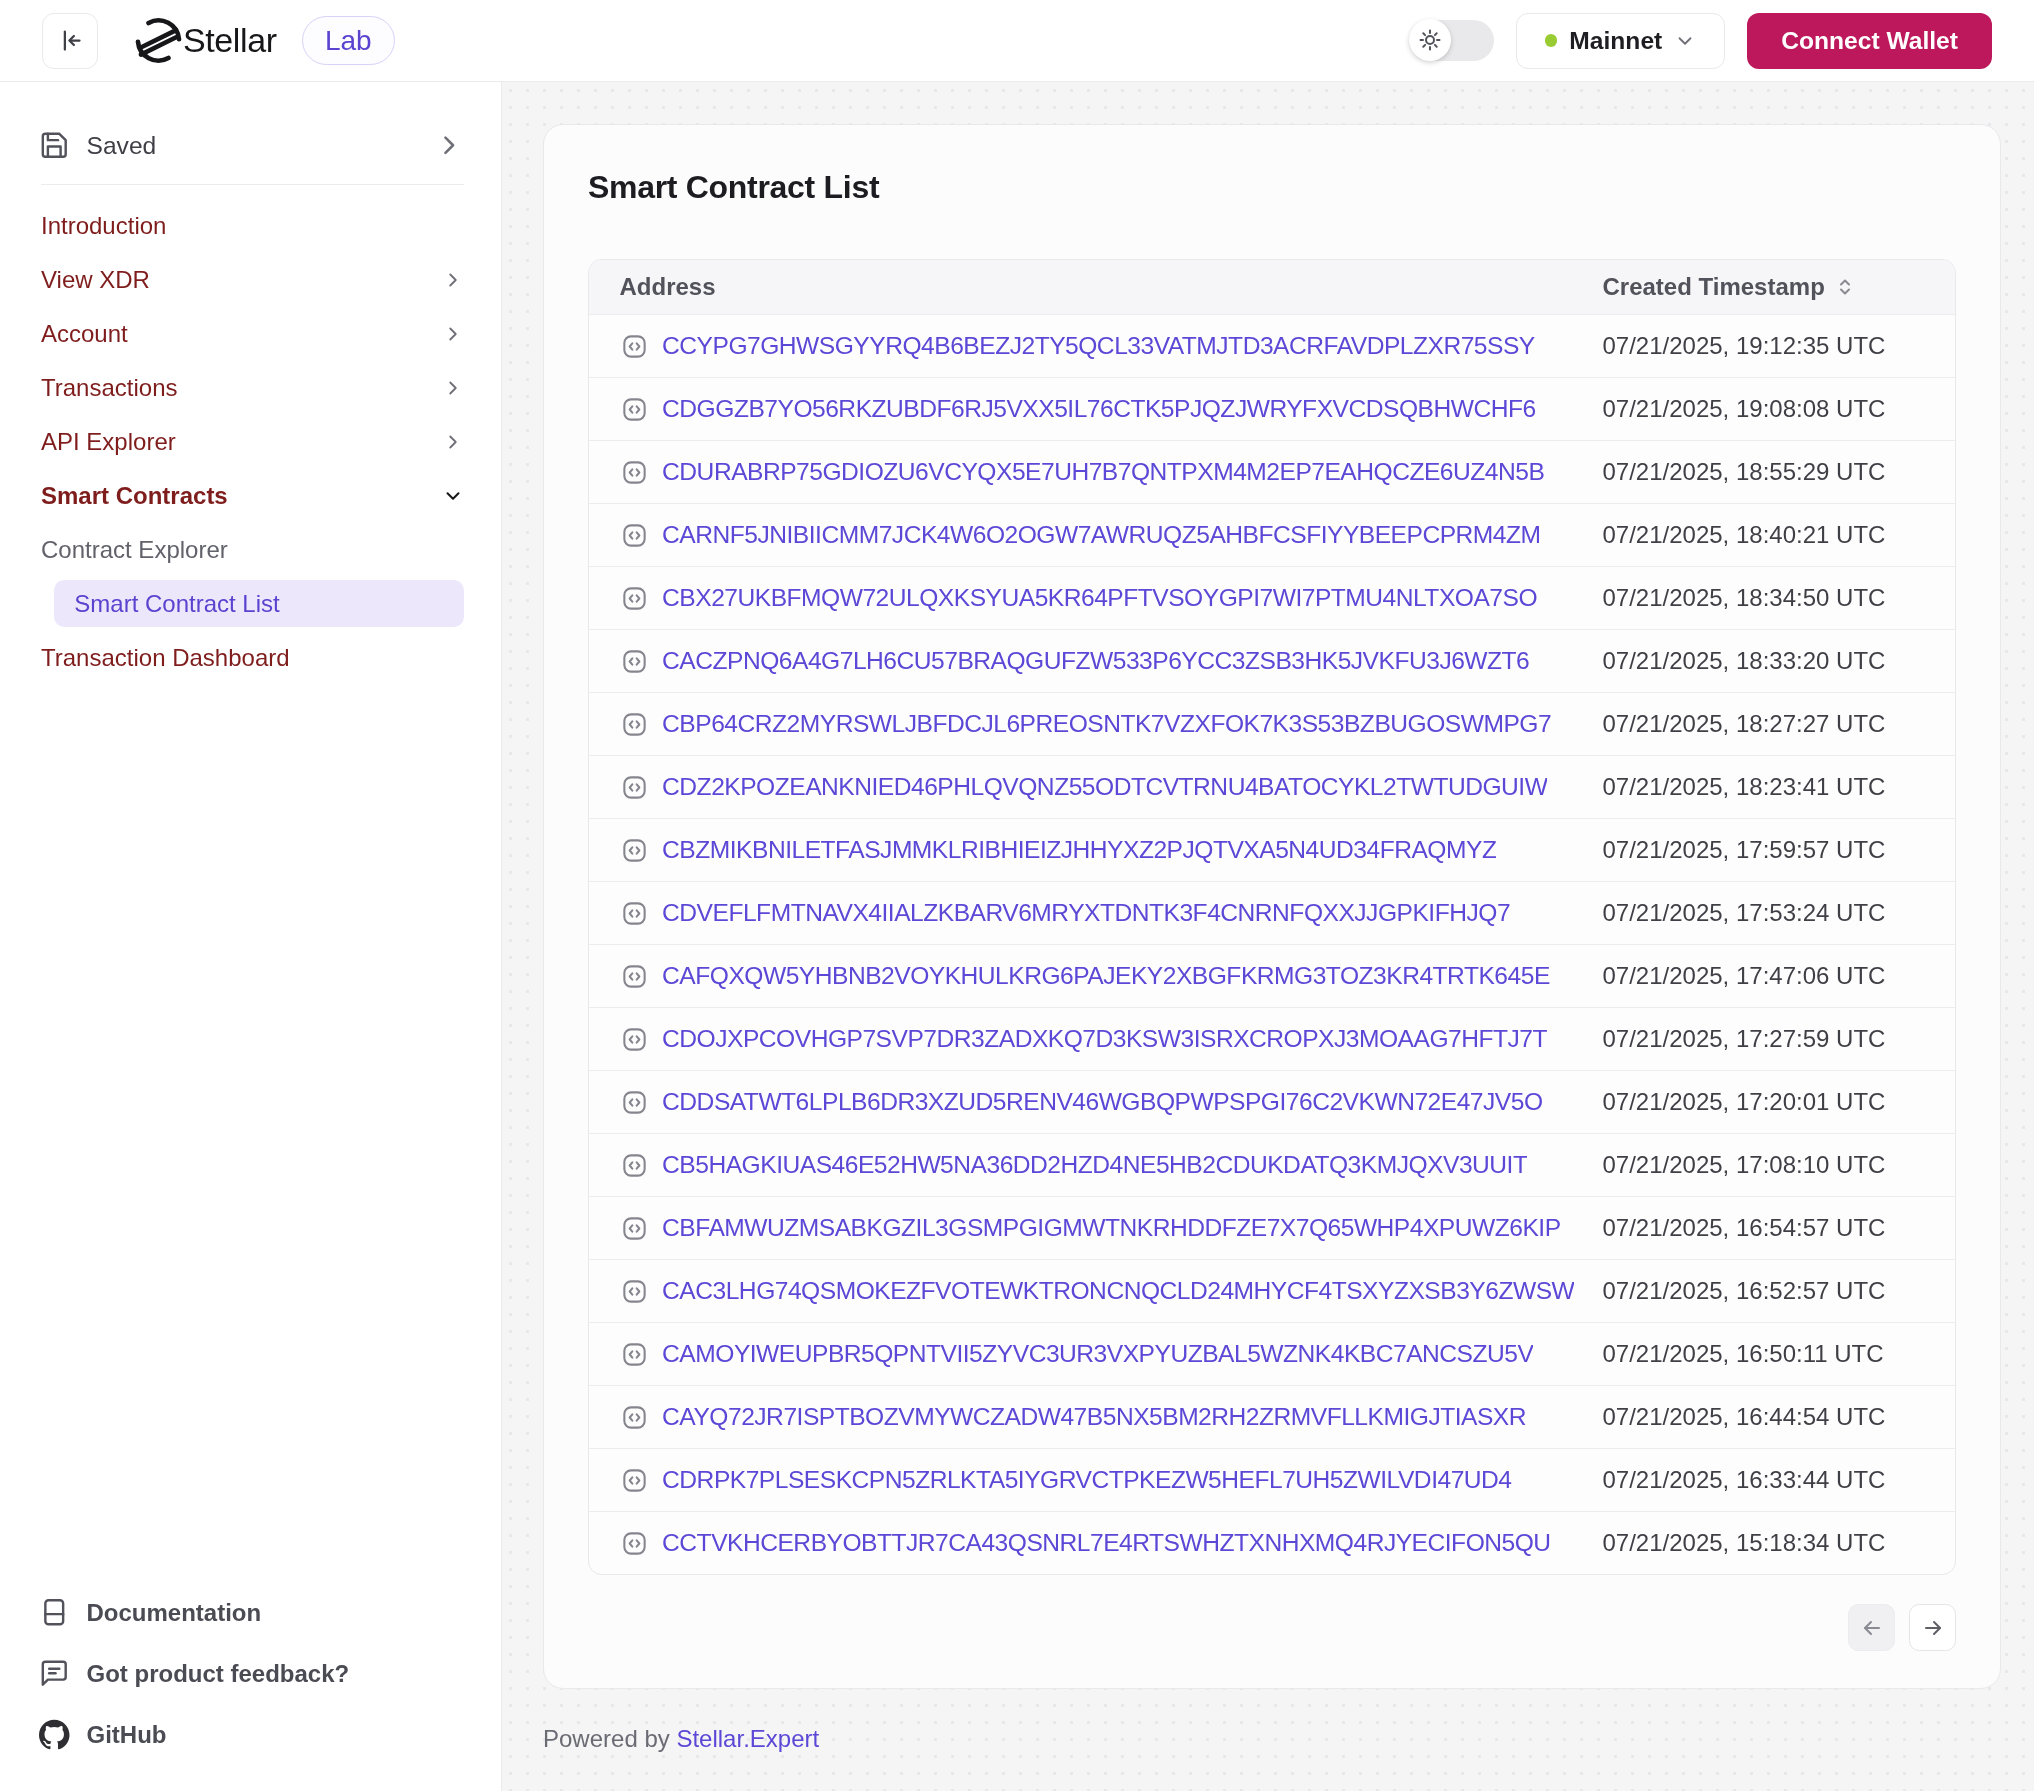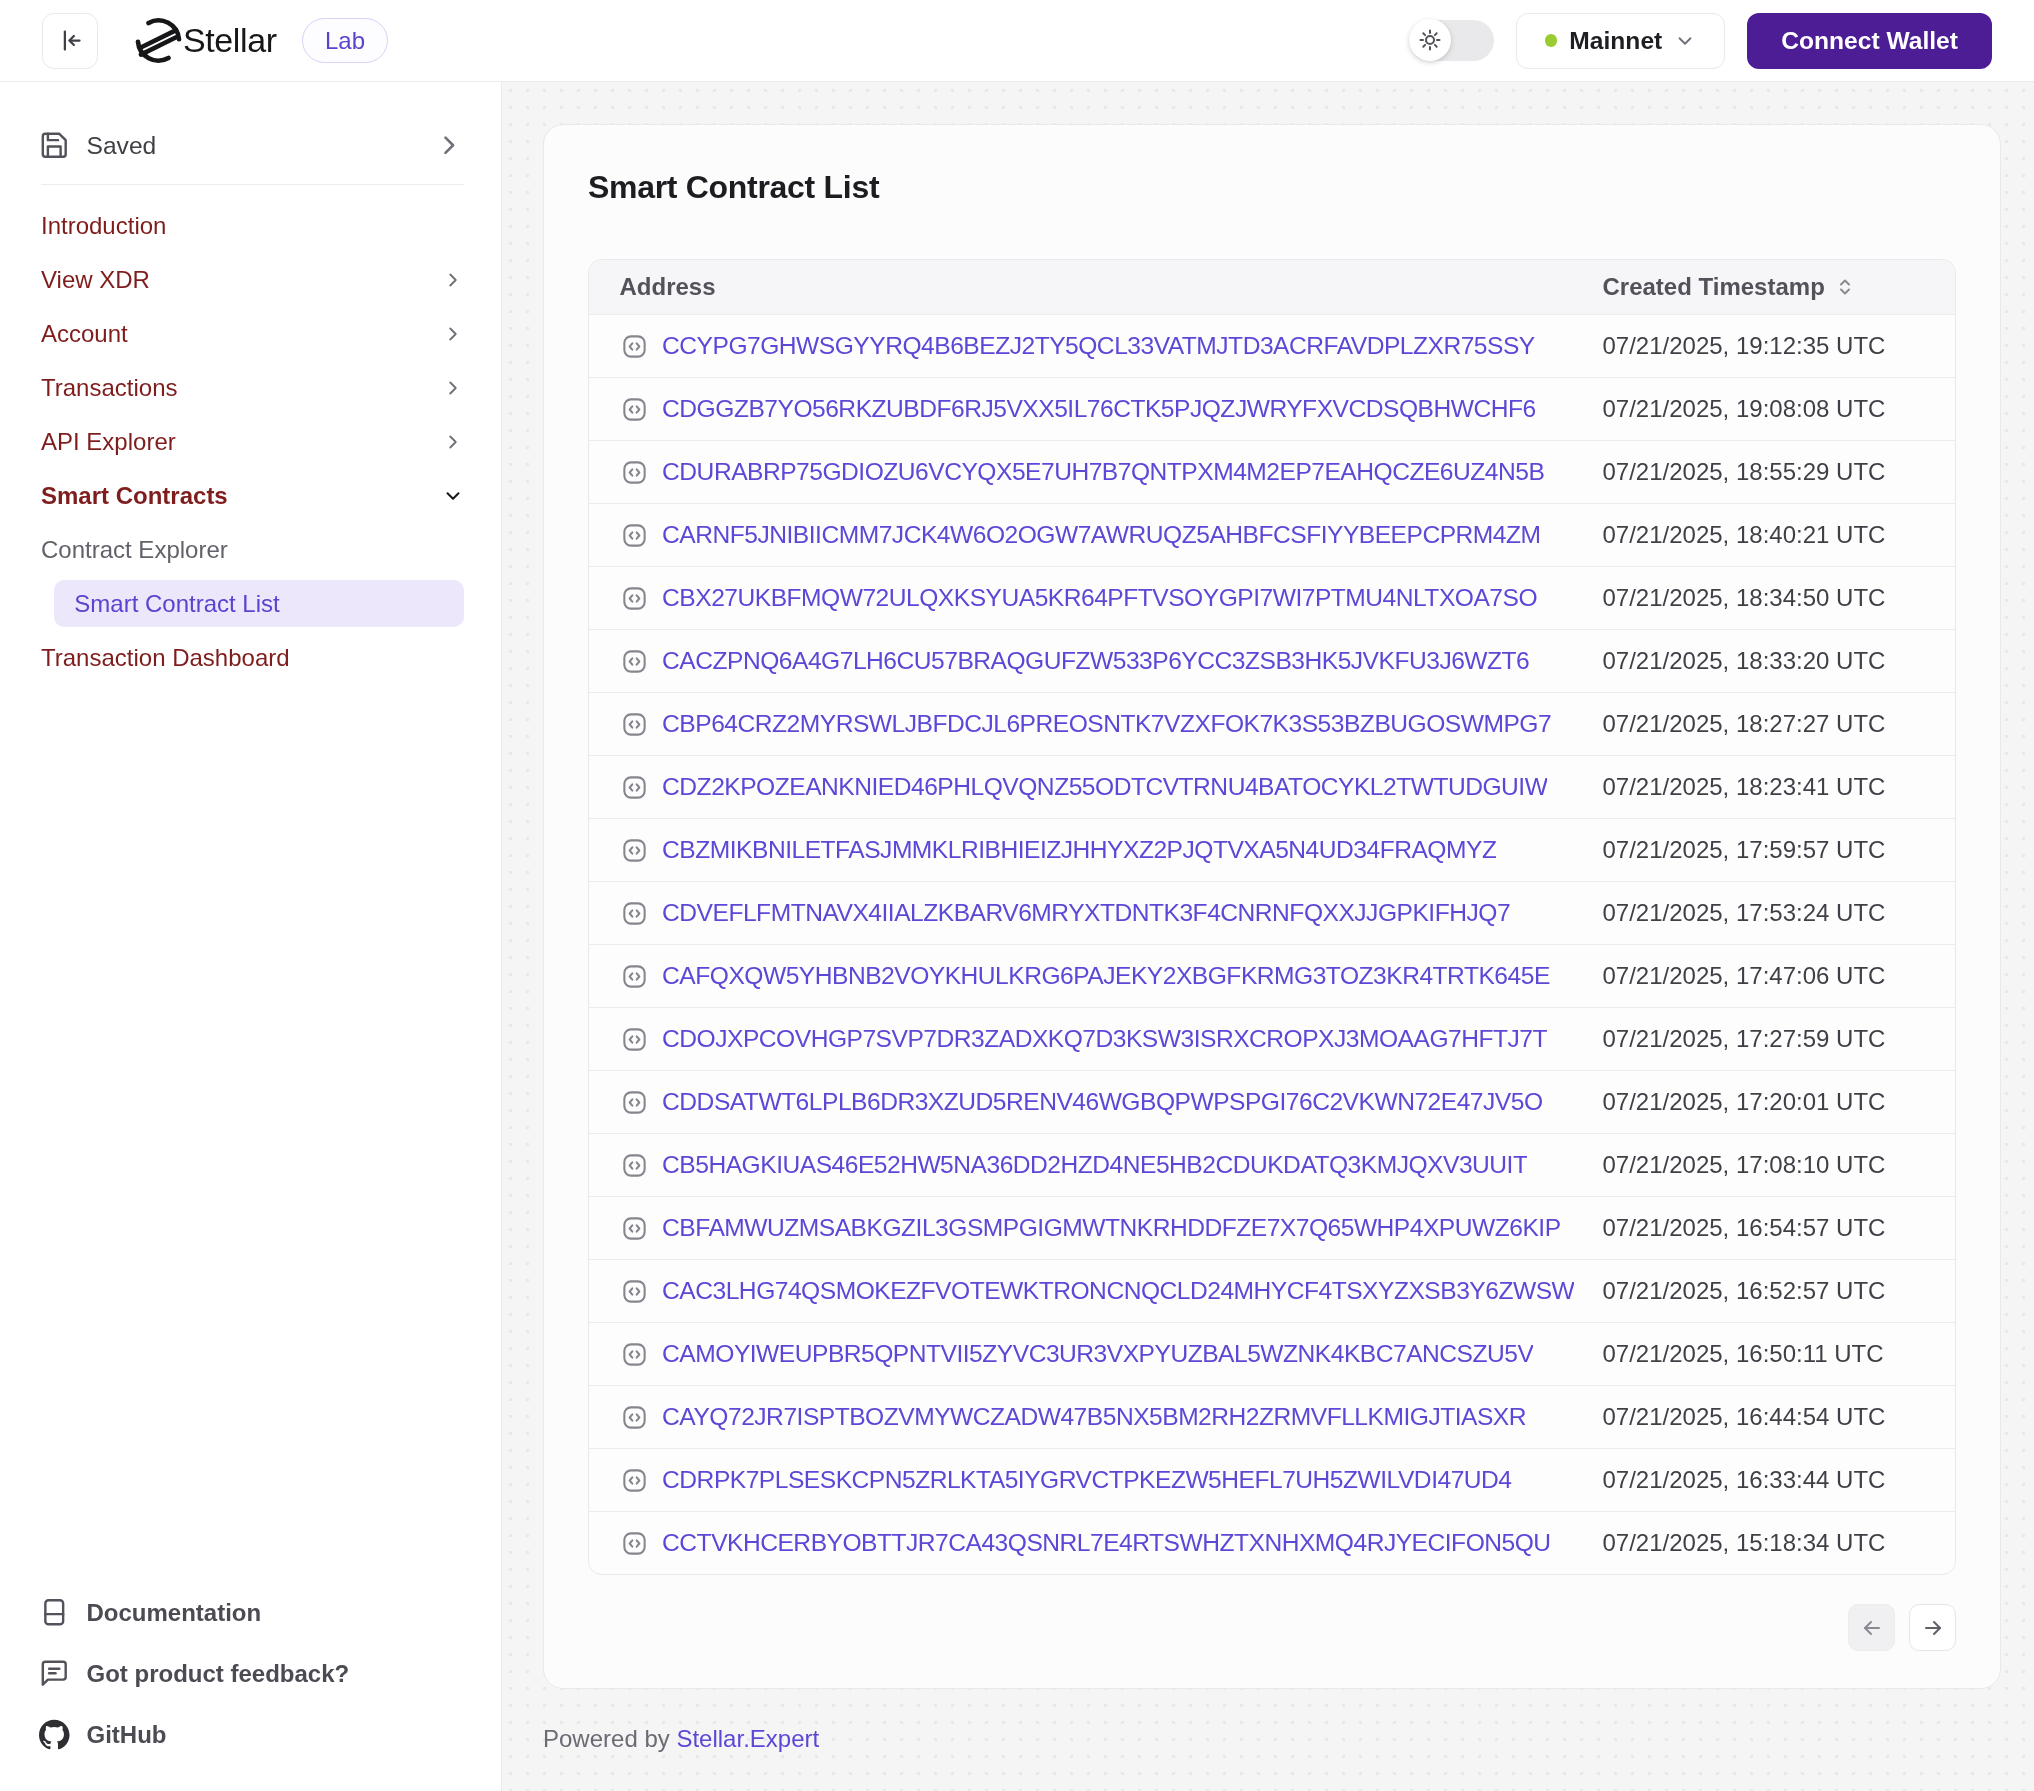--- a/index.html
+++ b/index.html
@@ -6,30 +6,30 @@
   html,body { width:2034px; height:1792px; }
   body { font-family:"Liberation Sans","DejaVu Sans",sans-serif; background:#fff; color:#1c1c21; }
   .app { width:2034px; height:1792px; display:flex; flex-direction:column; overflow:hidden; }
 
   
   .topbar { height:82px; flex:0 0 82px; display:flex; align-items:center; padding:0 42px; background:#fff; border-bottom:1.7px solid #ebebee; }
   .collapse-btn { width:56px; height:56px; border:1.7px solid #e9e9ec; border-radius:12px; background:#fff; display:flex; align-items:center; justify-content:center; cursor:pointer; }
   .collapse-btn svg { width:27px; height:27px; }
   .logo { margin-left:36px; width:49px; height:49px; }
   .brand { font-size:34px; font-weight:500; letter-spacing:-0.4px; color:#17171a; }
-  .badge { margin-left:25.4px; border:1.7px solid #d9d1f8; color:#5b43d0; background:#fdfcff; border-radius:847px; padding:7.6px 22px; font-size:24px; font-weight:500; }
+  .badge { margin-left:25.4px; border:1.7px solid #d9d1f8; color:#5b43d0; background:#fdfcff; border-radius:847px; padding:7.6px 22px; font-size:28px; font-weight:500; }
   .top-right { margin-left:auto; display:flex; align-items:center; gap:22px; }
   .theme-toggle { position:relative; width:85px; height:41px; border-radius:847px; background:#e9e9ec; cursor:pointer; flex:0 0 auto; }
   .theme-knob { position:absolute; left:0; top:-0.8px; width:42px; height:42px; border-radius:50%; background:#fff; box-shadow:0 1.7px 5.1px rgba(0,0,0,.18); display:flex; align-items:center; justify-content:center; }
   .theme-knob svg { width:24px; height:24px; }
   .network-select { display:flex; align-items:center; gap:12px; height:56px; padding:0 28px; background:#fff; border:1.7px solid #e9e9ec; border-radius:12px; cursor:pointer; }
   .net-dot { width:12.7px; height:12.7px; border-radius:50%; }
   .network-select .label { font-size:24.6px; font-weight:700; color:#1f1f23; }
   .network-select svg { width:22px; height:22px; }
-  .connect-btn { height:56px; padding:0 34px; border:none; border-radius:12px; background:#4c1d95; color:#fff; font-size:24.6px; font-weight:700; font-family:inherit; cursor:pointer; }
+  .connect-btn { height:56px; padding:0 34px; border:none; border-radius:12px; background:#be185d; color:#fff; font-size:24.6px; font-weight:700; font-family:inherit; cursor:pointer; }
 
   
   .frame { flex:1; display:flex; min-height:0; }
   .sidebar { width:502px; flex:0 0 502px; background:#fff; border-right:1.7px solid #ebebee; display:flex; flex-direction:column; padding:34px 0 27px; }
   .content { flex:1; min-width:0; background-color:#f5f5f6; background-image:radial-gradient(rgba(120,120,135,.10) 1.9px, transparent 1.9px); background-size:17px 17px; padding:42px 34px 0 41px; overflow:hidden; }
 
   
   .saved-row { height:59px; display:flex; align-items:center; gap:17px; padding:0 37px 0 39px; font-size:24.6px; color:#3f3f46; cursor:pointer; }
   .saved-row svg { width:30.5px; height:30.5px; flex:0 0 auto; }
   .side-divider { height:1.7px; background:#ececef; margin:8.5px 37px 13.6px 41px; }

